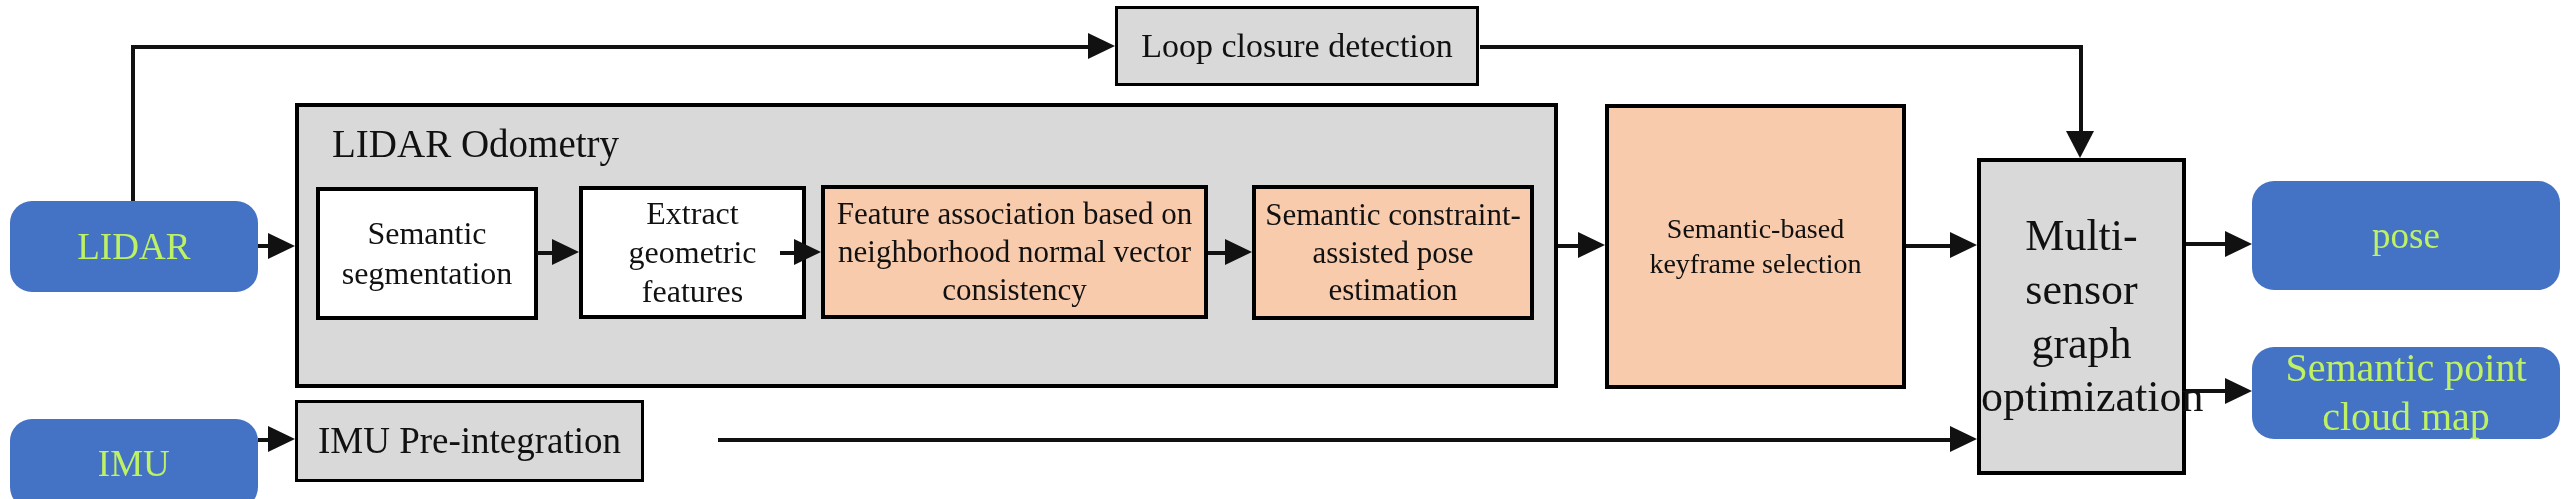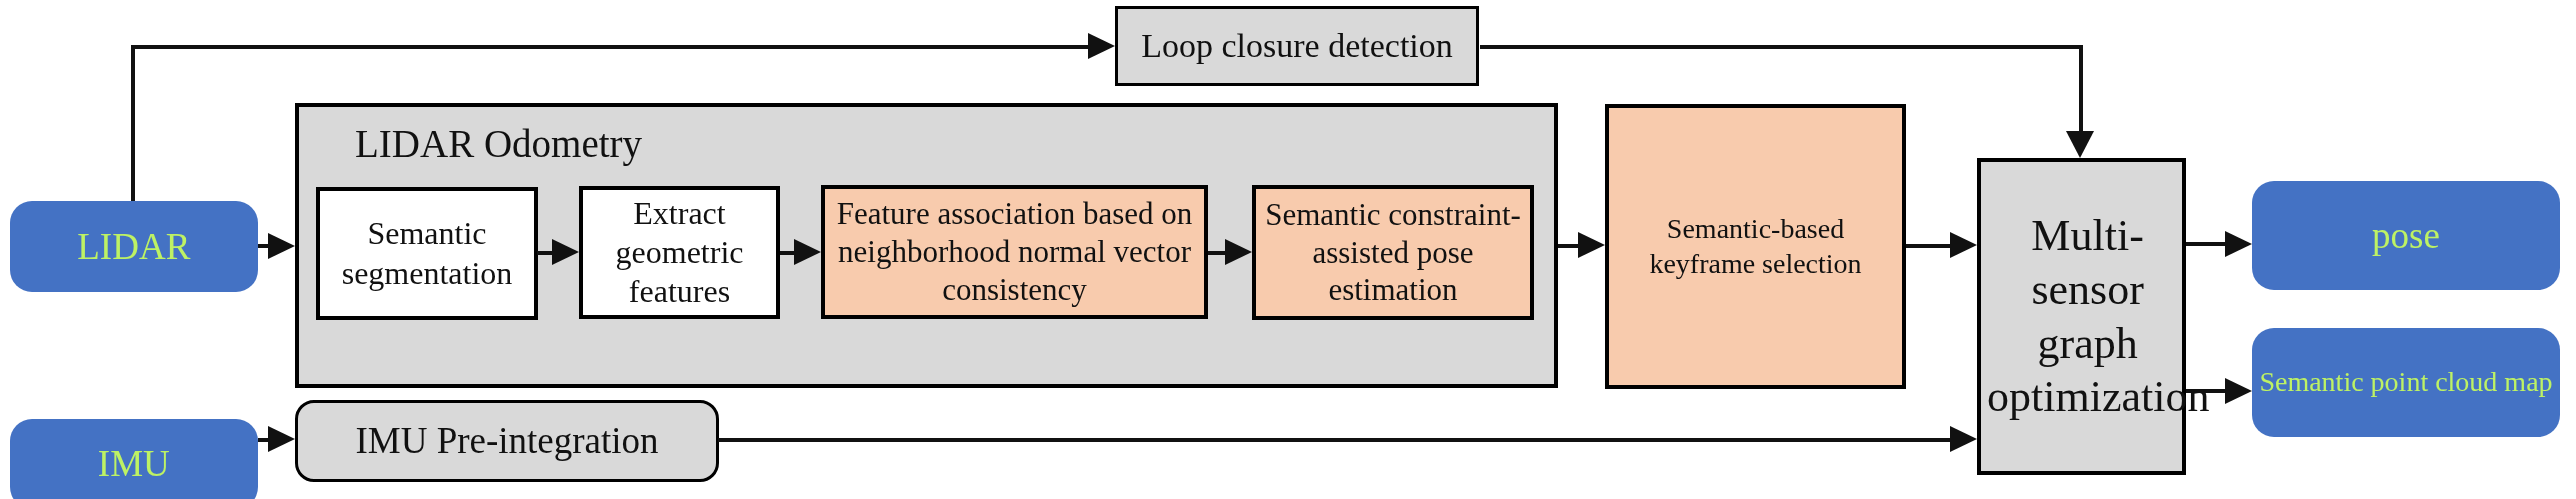--- a/index.html
+++ b/index.html
@@ -1,49 +1,49 @@
 <!DOCTYPE html>
 <html style="--input-output: #4472C4; --process-gray: #D9D9D9; --highlight-orange: #F8CBAD; --border: #000000;font-size:9.8px"><head>
 <meta charset="utf-8">
 <style>
   html,body{margin:0;padding:0;background:#ffffff;}
   body{width:2576px;height:500px;font-family:"Liberation Serif","DejaVu Serif",serif;}
   #canvas{position:relative;width:2576px;height:500px;background:#fff;overflow:hidden;}
 
-  .node{position:absolute;box-sizing:border-box;display:flex;align-items:center;justify-content:flex-start;
+  .node{position:absolute;box-sizing:border-box;display:flex;align-items:center;justify-content:center;
         text-align:center;color:#111;}
   .blue{background:var(--input-output,#4472C4);border-radius:22px;color:#bef264;border:none;}
   .gray{background:var(--process-gray,#D9D9D9);border:4.3px solid var(--border,#000);}
   .white{background:#ffffff;border:4.9px solid var(--border,#000);}
   .orange{background:var(--highlight-orange,#F8CBAD);border:4.9px solid var(--border,#000);}
 
   .lbl{width:100%;padding:0 6.1px;line-height:1.22;}
 
   
   #lidar-node{left:9.8px;top:201px;width:248px;height:91px;font-size:37px;}
   #imu-node{left:9.8px;top:395px;width:248px;height:90px;font-size:37px;margin-top:24px;}
   #pose-node{left:2252px;top:181px;width:308px;height:109px;font-size:37px;}
-  #map-node{left:2252px;top:328px;width:308px;height:109px;font-size:28px;}
+  #map-node{left:2252px;top:347px;width:308px;height:92px;font-size:40px;}
 
   
   #loop-node{left:1115px;top:6.1px;width:364px;height:80px;font-size:34px;border-width:3.7px;}
 
   
   #odometry-box{left:295px;top:103px;width:1263px;height:285px;}
-  #odometry-title{position:absolute;left:56px;top:13.5px;font-size:39px;color:#111;}
+  #odometry-title{position:absolute;left:33px;top:13.5px;font-size:39px;color:#111;}
 
   
   #seg-node{left:316px;top:187px;width:222px;height:133px;font-size:32px;}
-  #extract-node{left:579px;top:186px;width:201px;height:133px;font-size:32px;}
+  #extract-node{left:579px;top:186px;width:227px;height:133px;font-size:32px;}
   #assoc-node{left:821px;top:185px;width:387px;height:134px;font-size:31px;}
   #poseest-node{left:1252px;top:185px;width:282px;height:135px;font-size:31px;}
 
   #keyframe-node{left:1605px;top:104px;width:301px;height:285px;font-size:28px;}
   #multi-node{left:1977px;top:158px;width:209px;height:317px;font-size:44px;}
-  #preint-node{left:295px;top:400px;width:424px;height:82px;font-size:37px;border-width:3.7px;border-radius:19px;}
+  #preint-node{left:295px;top:400px;width:349px;height:82px;font-size:37px;border-width:3.7px;}
 
   
   .hline{position:absolute;height:4.3px;background:#111;}
   .vline{position:absolute;width:4.3px;background:#111;}
   .head-right{position:absolute;width:0;height:0;border-top:13.5px solid transparent;
               border-bottom:13.5px solid transparent;border-left:27px solid #111;}
   .head-down{position:absolute;width:0;height:0;border-left:14.7px solid transparent;
              border-right:14.7px solid transparent;border-top:27px solid #111;}
 </style>
 </head>

